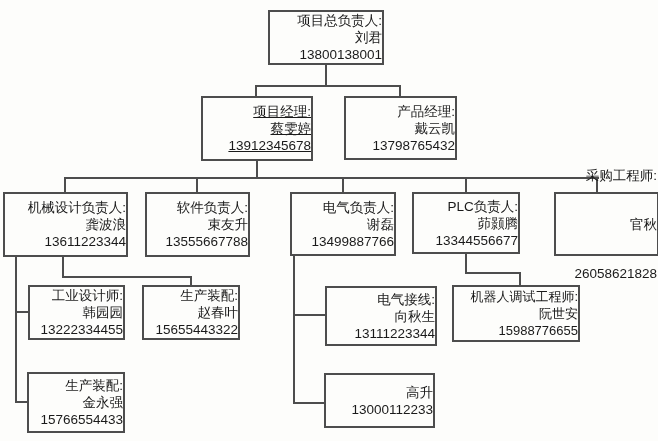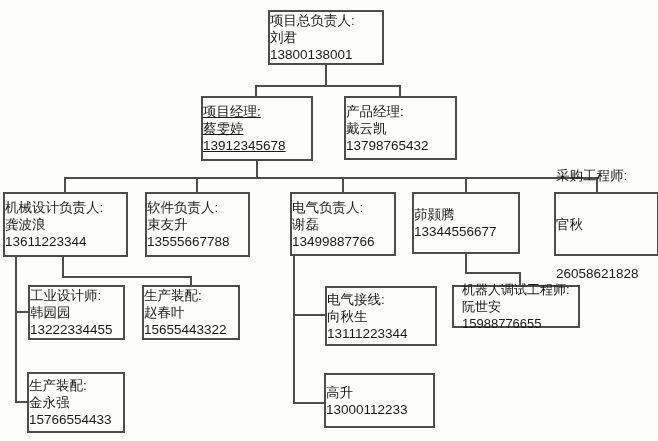--- a/index.html
+++ b/index.html
@@ -12,42 +12,42 @@
     width:658px;height:441px;
     background:#fdfdfb;
     overflow:hidden;
   }
   .node{
     position:absolute;
     box-sizing:border-box;
     border:2px solid #4d4d4d;
     background:#fdfdfb;
     display:flex;flex-direction:column;
-    justify-content:center;align-items:flex-start;
+    justify-content:center;align-items:flex-end;
     text-align:center;
     color:#1a1a1a;
     font-size:13.5px;
     line-height:17px;
     white-space:nowrap;
   }
   .conn{position:absolute;background:#4d4d4d;}
 
   
   .box-root{left:268px;top:10px;width:116px;height:55px;}
   .box-pm{left:201px;top:96px;width:112px;height:65px;text-decoration:underline;}
   .box-product{left:344px;top:96px;width:113px;height:64px;}
   .box-mech{left:3px;top:192px;width:125px;height:65px;}
   .box-soft{left:145px;top:192px;width:105px;height:65px;}
   .box-elec{left:290px;top:192px;width:106px;height:64px;}
   .box-plc{left:412px;top:192px;width:108px;height:62px;}
   .box-purchase{left:554px;top:192px;width:105px;height:64px;gap:32px;}
   .box-indus{left:28px;top:285px;width:97px;height:55px;}
   .box-assembly1{left:142px;top:285px;width:98px;height:55px;}
   .box-wiring{left:325px;top:286px;width:112px;height:60px;}
-  .box-robot{left:452px;top:285px;width:128px;height:43px;font-size:13px;padding-left:8px;}
+  .box-robot{left:452px;top:285px;width:128px;height:57px;font-size:13px;padding-left:8px;}
   .box-assembly2{left:27px;top:372px;width:98px;height:61px;}
   .box-gao{left:324px;top:373px;width:111px;height:55px;}
 
   
   .c-root-v{left:325px;top:63px;width:2px;height:23px;}
   .c-l2-h{left:255px;top:85px;width:146px;height:2px;}
   .c-pm-drop{left:255px;top:86px;width:2px;height:11px;}
   .c-product-drop{left:399px;top:86px;width:2px;height:11px;}
   .c-pm-v{left:256px;top:159px;width:2px;height:19px;}
   .c-l3-h{left:64px;top:177px;width:535px;height:2px;}
@@ -128,20 +128,21 @@
     <div>13555667788</div>
   </div>
 
   <div class="node box-elec">
     <div>电气负责人:</div>
     <div>谢磊</div>
     <div>13499887766</div>
   </div>
 
   <div class="node box-plc">
+    <div>PLC负责人:</div>
     <div>茆颢腾</div>
     <div>13344556677</div>
   </div>
 
   <div class="node box-purchase">
     <div>采购工程师:</div>
     <div>官秋</div>
     <div>26058621828</div>
   </div>
 

